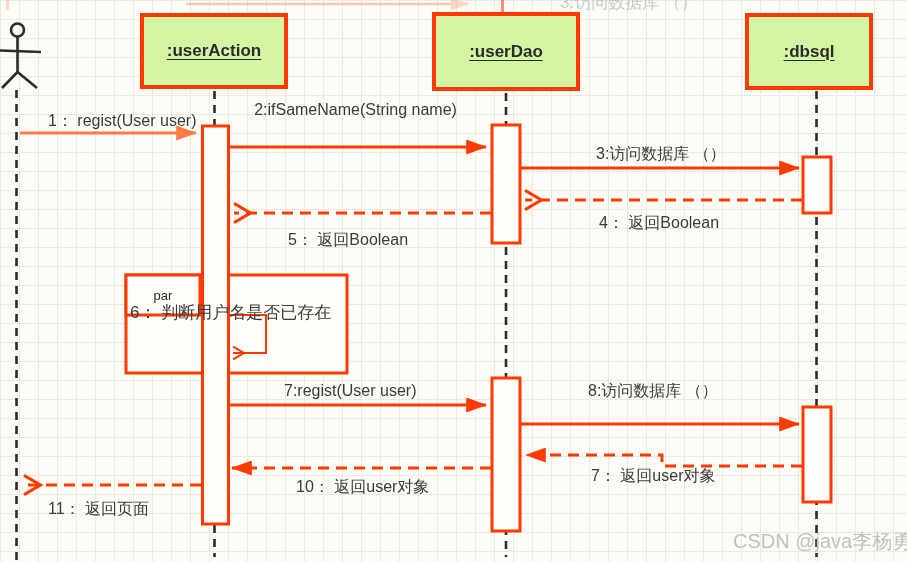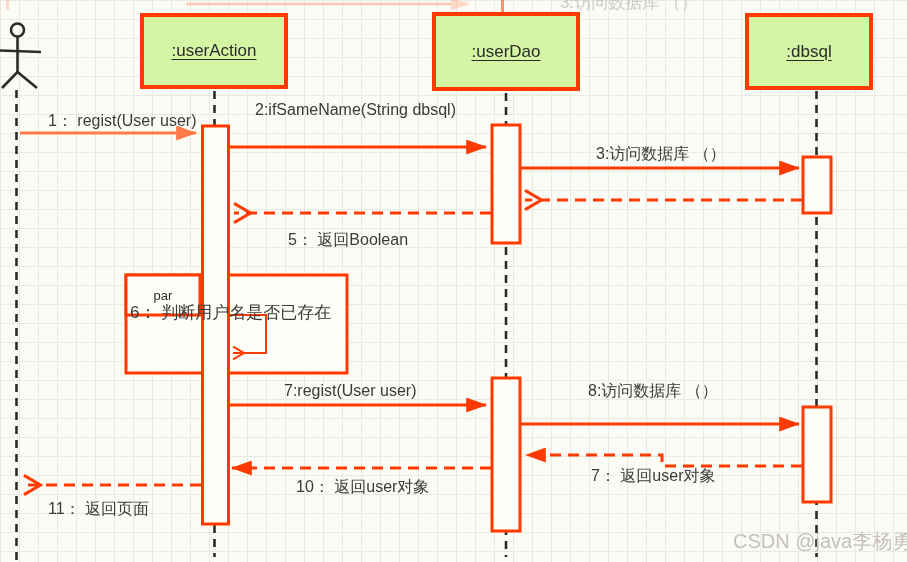--- a/index.html
+++ b/index.html
@@ -19,20 +19,21 @@
     position:absolute;z-index:2;
     color:#3a3a3a;font-size:16px;line-height:1.2;
     white-space:nowrap;
   }
   .lifeline-box{
     position:absolute;z-index:2;
     background:#d3f5a4;
     border:4px solid #ff3a00;
     display:flex;align-items:center;justify-content:center;
     box-sizing:border-box;
+    font-weight:bold;
   }
   .lifeline-box .title{
     color:#2b2b2b;font-size:17px;
     text-decoration:underline;
     text-underline-offset:3px;
   }
   .wrap2{white-space:normal;text-align:center;}
   .ghost-text{
     position:absolute;z-index:0;left:560px;top:-9px;
     font-size:17px;color:#8a8a8a;opacity:.45;white-space:nowrap;
@@ -126,22 +127,23 @@
   <div class="lifeline-box" style="left:432px;top:12px;width:148px;height:79px;">
     <span class="title">:userDao</span>
   </div>
   <div class="lifeline-box" style="left:745px;top:13px;width:128px;height:77px;">
     <span class="title">:dbsql</span>
   </div>
 
   <div class="par-label-text">par</div>
 
   <div class="lbl" style="left:20px;top:111px;margin-left:28px;">1： regist(User user)</div>
-  <div class="lbl wrap2" style="left:243px;top:100px;width:225px;">2:ifSameName(String dbsql)</div>
+  <div class="lbl wrap2" style="left:243px;top:100px;width:225px;">2:ifSameName(String name)</div>
   <div class="lbl" style="left:596px;top:144px;">3:访问数据库 （）</div>
+  <div class="lbl" style="left:599px;top:213px;">4： 返回Boolean</div>
   <div class="lbl" style="left:288px;top:230px;">5： 返回Boolean</div>
   <div class="lbl" style="left:130px;top:303px;font-size:17px;">6： 判断用户名是否已存在</div>
   <div class="lbl" style="left:284px;top:381px;">7:regist(User user)</div>
   <div class="lbl" style="left:588px;top:381px;">8:访问数据库 （）</div>
   <div class="lbl" style="left:591px;top:466px;">7： 返回user对象</div>
   <div class="lbl" style="left:296px;top:477px;">10： 返回user对象</div>
   <div class="lbl" style="left:48px;top:499px;">11： 返回页面</div>
 
   <div class="watermark">CSDN @java李杨勇</div>
 

